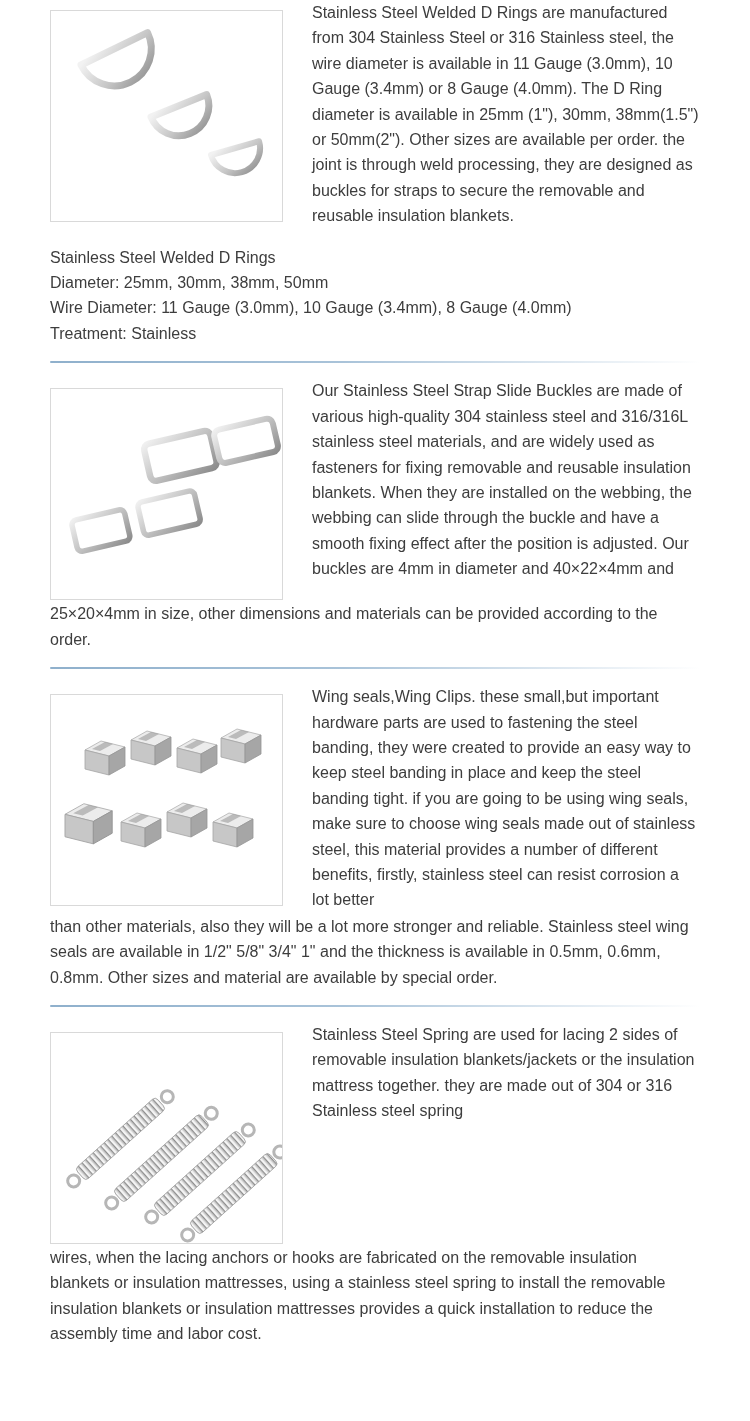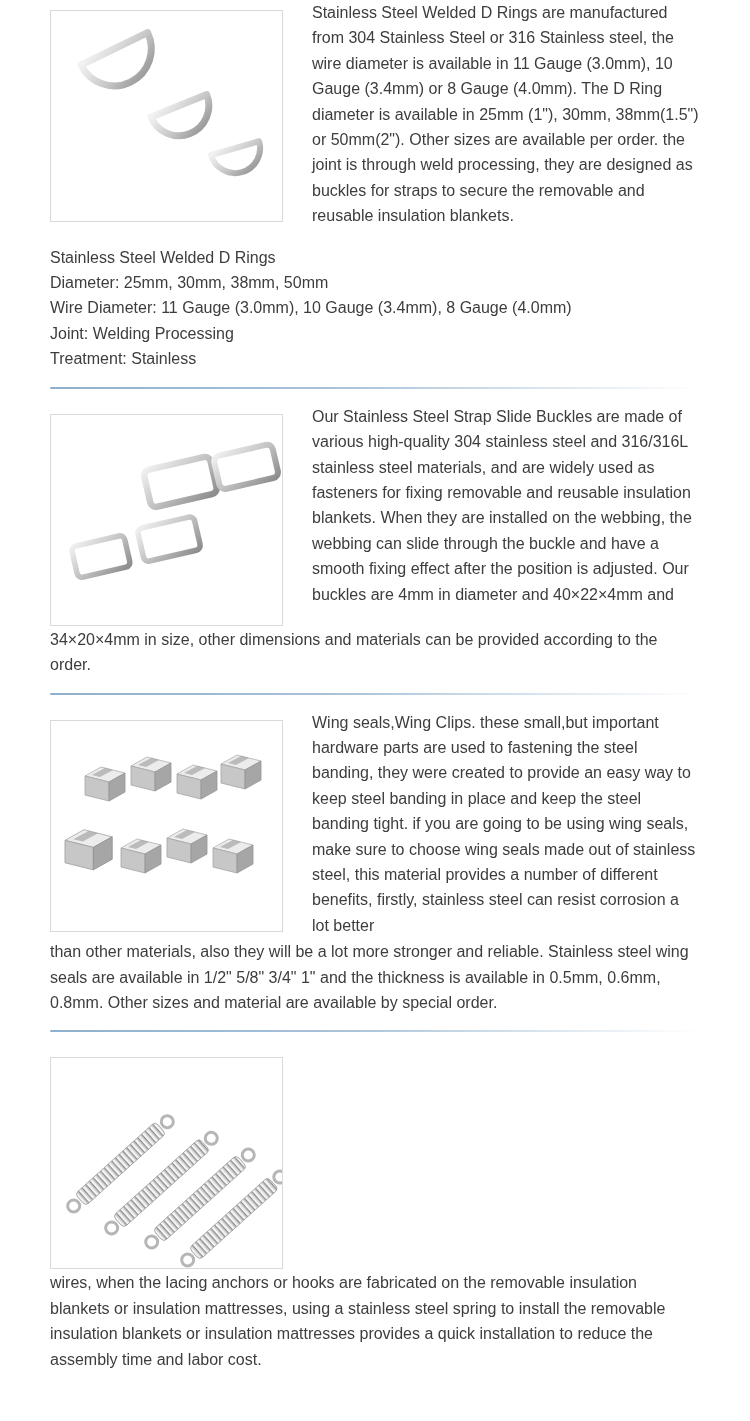--- a/index.html
+++ b/index.html
@@ -68,21 +68,20 @@
         </svg>
       </div>
       <div class="side">
         <p class="para">Stainless Steel Welded D Rings are manufactured from 304 Stainless Steel or 316 Stainless steel, the wire diameter is available in 11 Gauge (3.0mm), 10 Gauge (3.4mm) or 8 Gauge (4.0mm). The D Ring diameter is available in 25mm (1"), 30mm, 38mm(1.5") or 50mm(2"). Other sizes are available per order. the joint is through weld processing, they are designed as buckles for straps to secure the removable and reusable insulation blankets.</p>
       </div>
     </div>
     <div class="specs">
       <div class="spec-line">Stainless Steel Welded D Rings</div>
       <div class="spec-line">Diameter: 25mm, 30mm, 38mm, 50mm</div>
       <div class="spec-line">Wire Diameter: 11 Gauge (3.0mm), 10 Gauge (3.4mm), 8 Gauge (4.0mm)</div>
-      <div class="spec-line">Joint: Welding Processing</div>
       <div class="spec-line">Treatment: Stainless</div>
     </div>
   </section>
 
   <div class="divider"></div>
 
   <section class="product">
     <div class="row">
       <div class="imgbox">
         <svg width="231" height="210" viewBox="0 0 231 210">
@@ -111,21 +110,21 @@
               <line x1="-4" y1="17" x2="62" y2="17" stroke-width="4.5"></line>
             </g>
           </g>
         </svg>
       </div>
       <div class="side">
         <p class="para">Our Stainless Steel Strap Slide Buckles are made of various high-quality 304 stainless steel and 316/316L stainless steel materials, and are widely used as fasteners for fixing removable and reusable insulation blankets. When they are installed on the webbing, the webbing can slide through the buckle and have a smooth fixing effect after the position is adjusted. Our buckles are 4mm in diameter and 40×22×4mm and</p>
       </div>
     </div>
     <div class="cont-wrap">
-      <p class="cont">34×20×4mm in size, other dimensions and materials can be provided according to the order.</p>
+      <p class="cont">25×20×4mm in size, other dimensions and materials can be provided according to the order.</p>
     </div>
   </section>
 
   <div class="divider"></div>
 
   <section class="product">
     <div class="row">
       <div class="imgbox">
         <svg width="231" height="210" viewBox="0 0 231 210">
           <defs>
@@ -184,20 +183,21 @@
             <circle cx="121" cy="8" r="6" fill="none" stroke="#b6b6b6" stroke-width="3"></circle>
           </g>
           <g transform="translate(138,190) rotate(-42)">
             <circle cx="-9" cy="8" r="6" fill="none" stroke="#b6b6b6" stroke-width="3"></circle>
             <rect x="0" y="0" width="106" height="16" rx="4" fill="url(#coil4)" stroke="#9e9e9e" stroke-width="0.8"></rect>
             <circle cx="115" cy="8" r="6" fill="none" stroke="#b6b6b6" stroke-width="3"></circle>
           </g>
         </svg>
       </div>
       <div class="side">
+        <p class="para">Stainless Steel Spring are used for lacing 2 sides of removable insulation blankets/jackets or the insulation mattress together. they are made out of 304 or 316 Stainless steel spring</p>
       </div>
     </div>
     <div class="cont-wrap">
       <p class="cont">wires, when the lacing anchors or hooks are fabricated on the removable insulation blankets or insulation mattresses, using a stainless steel spring to install the removable insulation blankets or insulation mattresses provides a quick installation to reduce the assembly time and labor cost.</p>
     </div>
   </section>
 
 </div>
 
 </body></html>

